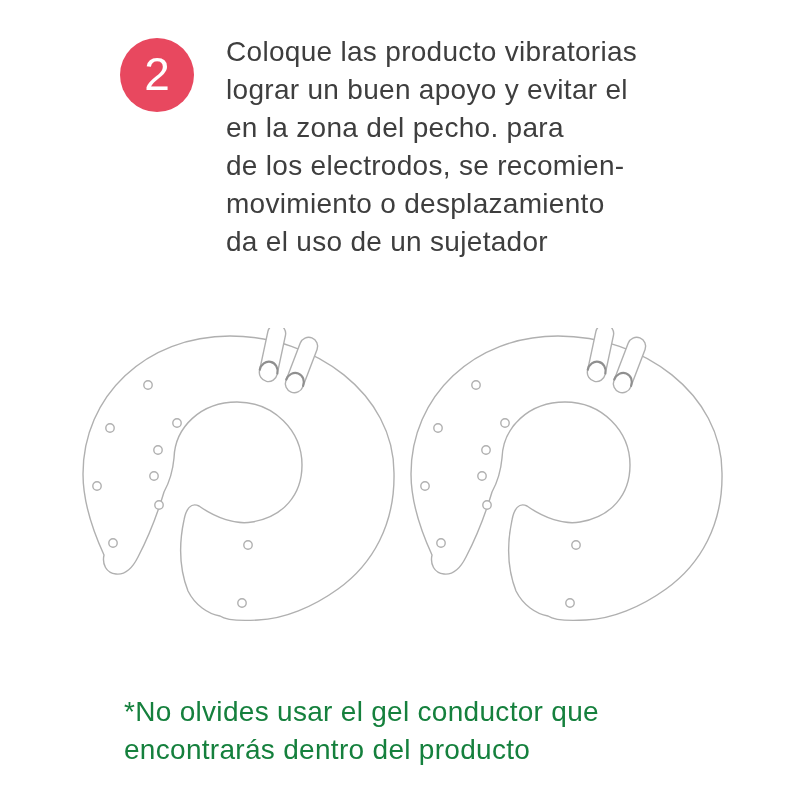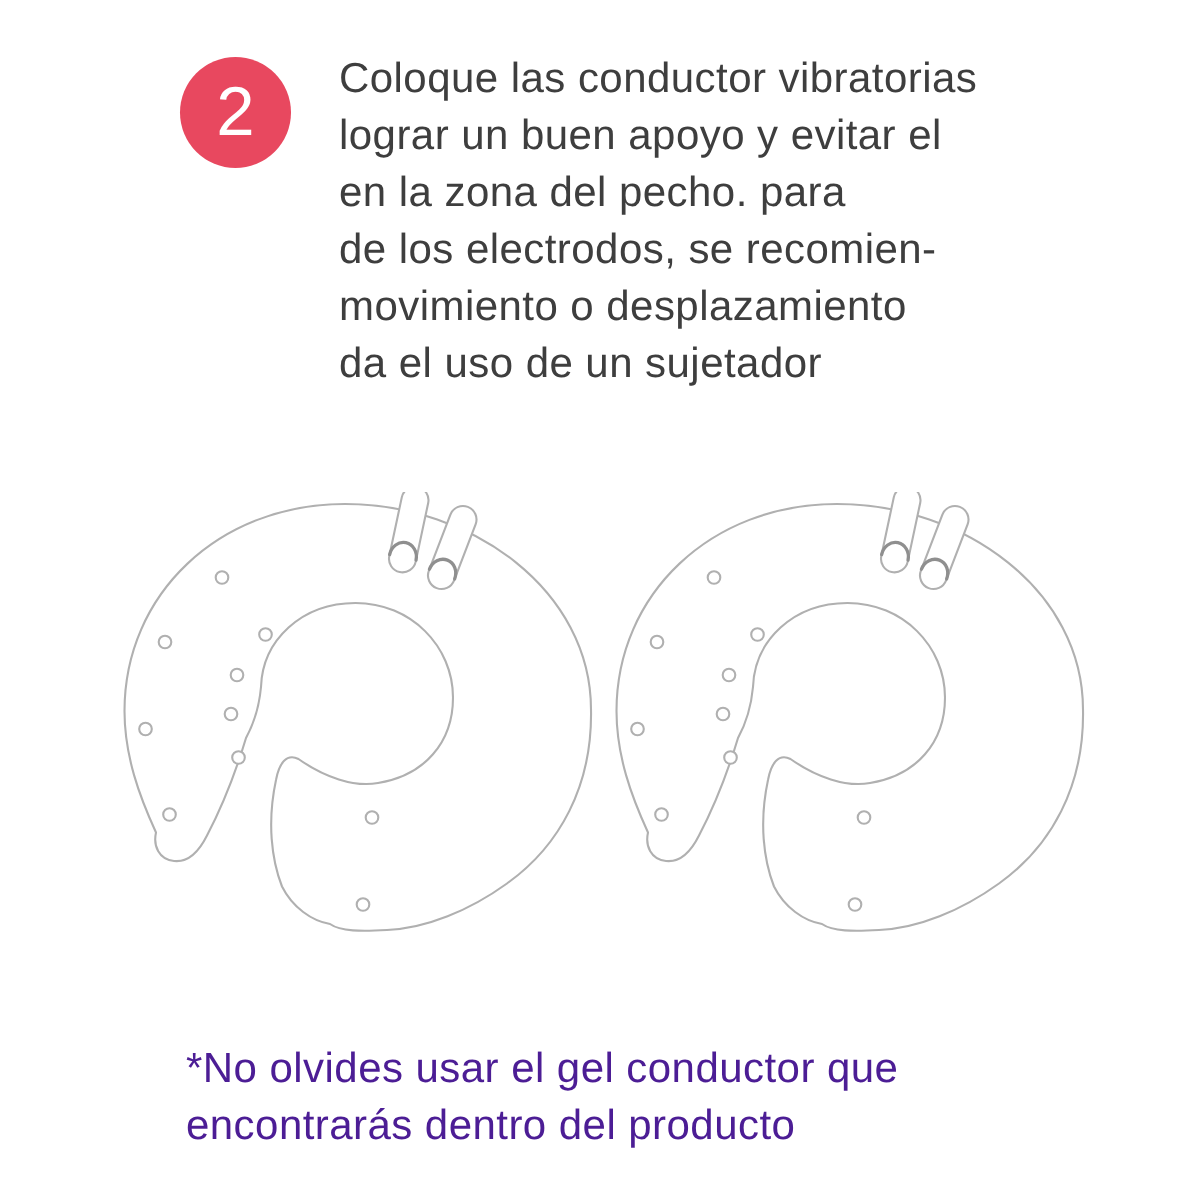--- a/index.html
+++ b/index.html
@@ -64,21 +64,21 @@
 </head>
 <body>
 
 <div class="page">
 
   <div class="step-badge" style="background-color: rgb(232, 72, 95);">
     <span>2</span>
   </div>
 
   <div class="instructions" style="color: rgb(62, 62, 62);">
-    <div class="line">Coloque las conductor vibratorias</div>
+    <div class="line">Coloque las producto vibratorias</div>
     <div class="line">lograr un buen apoyo y evitar el</div>
     <div class="line">en la zona del pecho. para</div>
     <div class="line">de los electrodos, se recomien-</div>
     <div class="line">movimiento o desplazamiento</div>
     <div class="line">da el uso de un sujetador</div>
   </div>
 
   <svg class="diagram" width="650" height="302" viewBox="0 0 650 302">
 
     <g id="pad" fill="#ffffff" stroke="#b0b0b0" stroke-width="1.4" stroke-linejoin="round" stroke-linecap="round">
@@ -125,18 +125,18 @@
         <g transform="translate(221.5,37) rotate(21)">
           <rect x="-9" y="-29" width="18" height="58" rx="9"></rect>
           <path d="M -9 19 A 9 10 0 0 1 9 19" stroke-width="2.2" stroke="#8f8f8f"></path>
         </g>
       </g>
     </g>
 
     <use href="#pad" x="328"></use>
   </svg>
 
-  <div class="footnote" style="color: #4c1d95;">
+  <div class="footnote" style="color: #15803d;">
     <div class="line">*No olvides usar el gel conductor que</div>
     <div class="line">encontrarás dentro del producto</div>
   </div>
 
 </div>
 
 </body></html>

